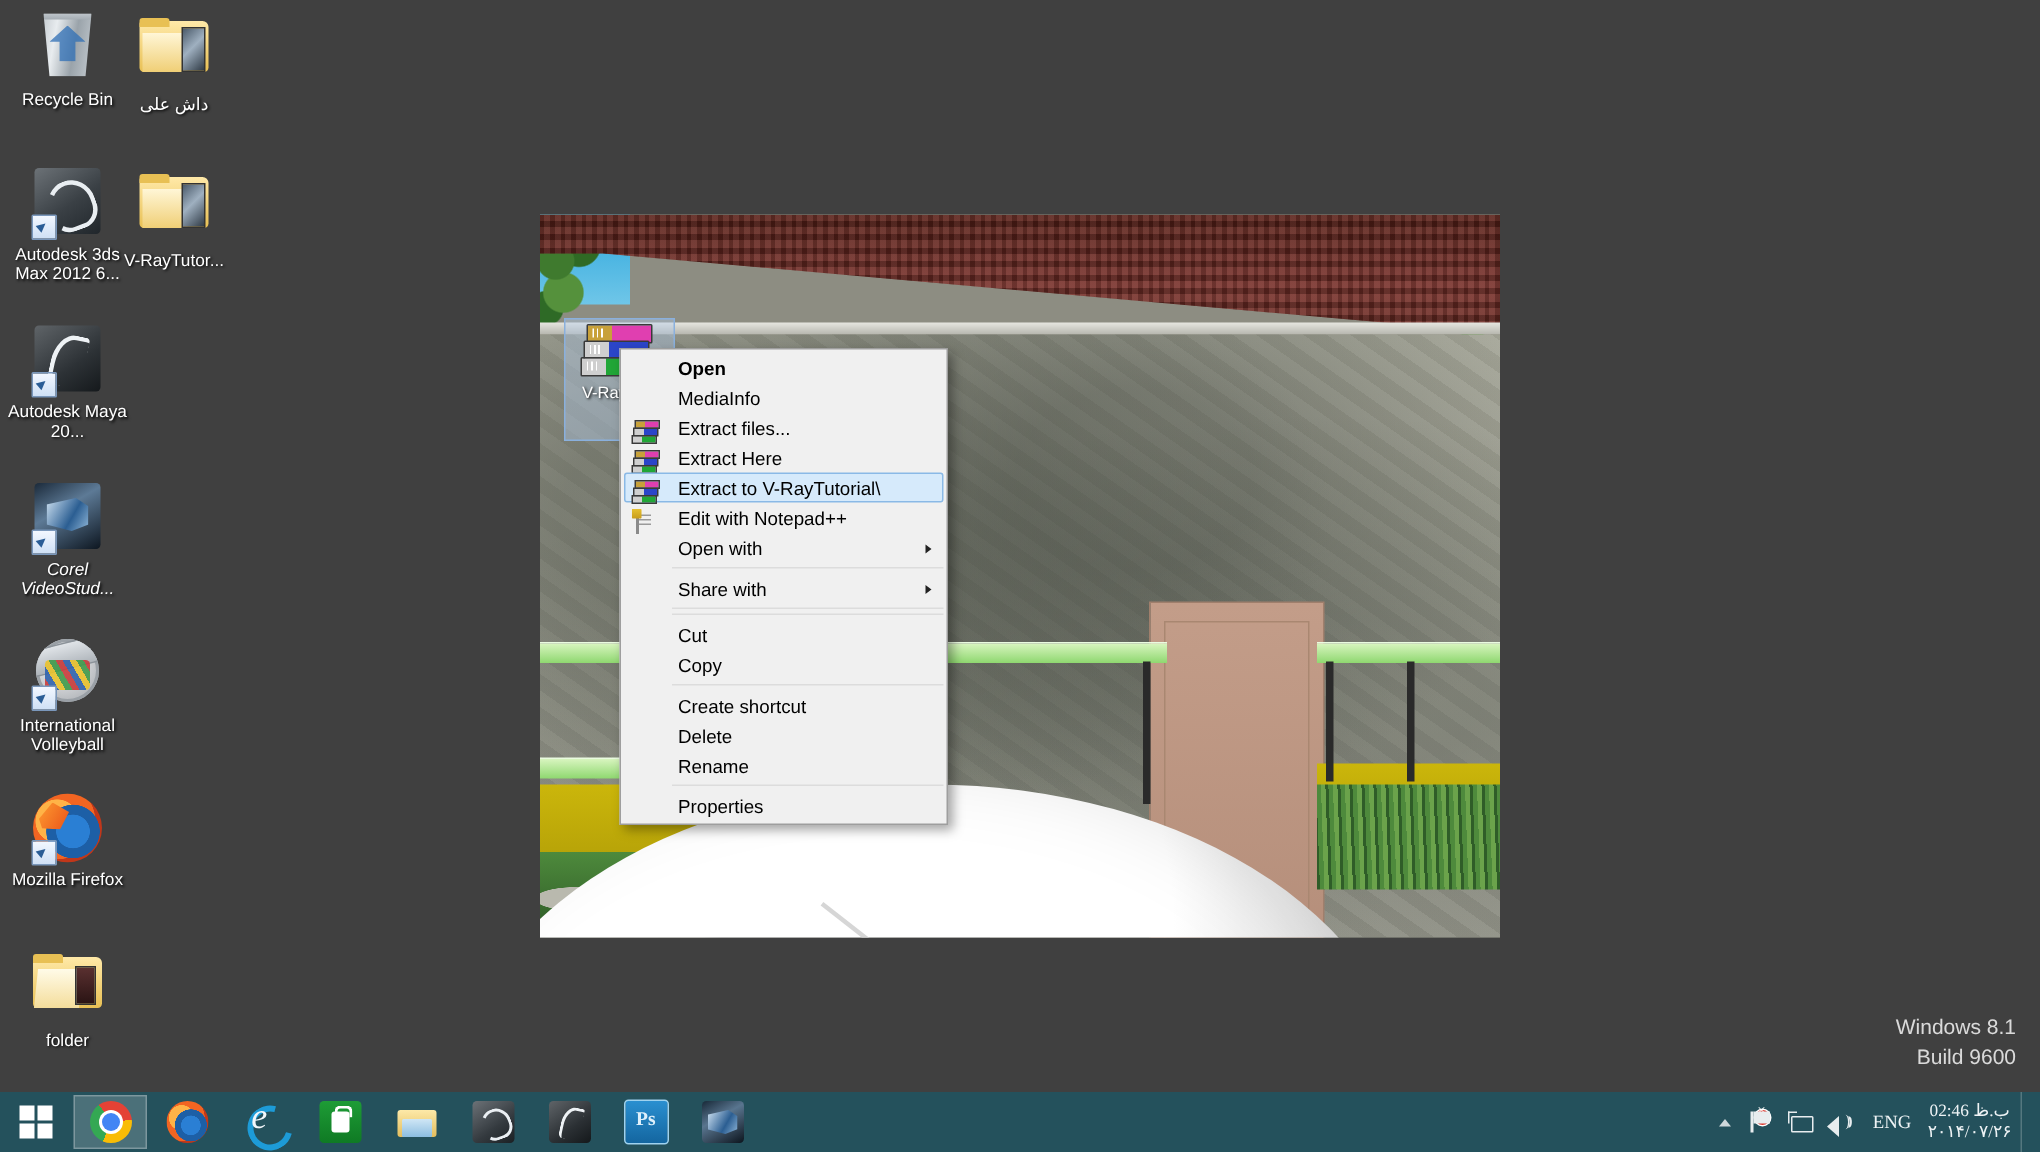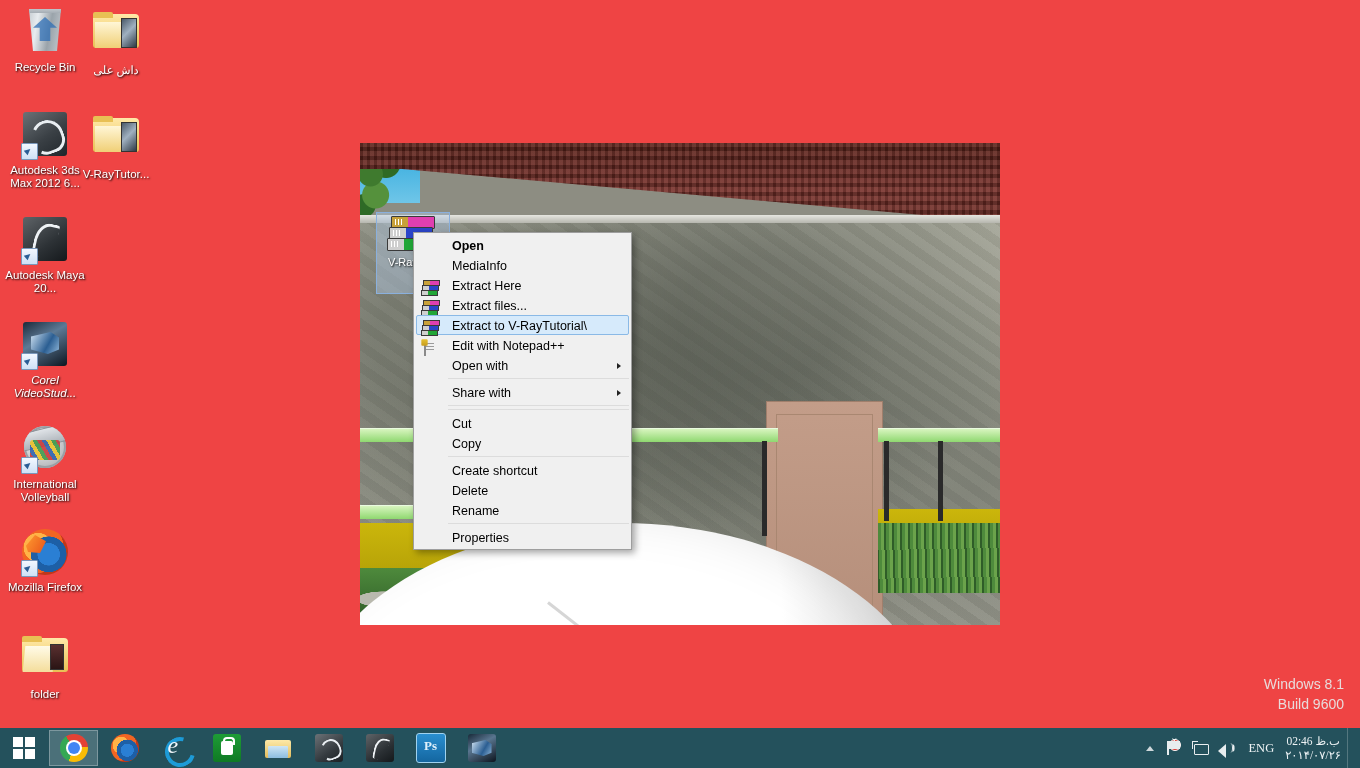--- a/index.html
+++ b/index.html
@@ -4,21 +4,21 @@
 <style>
   html,body{margin:0;padding:0;}
   body{
     width:1360px;height:768px;overflow:hidden;position:relative;
     background:#000;
     font-family:"Liberation Sans", sans-serif;
     -webkit-font-smoothing:antialiased;
   }
 
   
-  #desktop{position:absolute;inset:0;background:#ef4444;}
+  #desktop{position:absolute;inset:0;background:#404040;}
   .desk-icon{
     position:absolute;width:90px;text-align:center;color:#fff;
     font-size:11.5px;line-height:13px;text-shadow:1px 1px 2px #000;
     cursor:default;
   }
   .desk-icon .glyph{
     width:48px;height:48px;margin:0 auto 4px auto;position:relative;
   }
   .desk-icon .label{display:block;padding:0 2px;}
 
@@ -313,21 +313,21 @@
 
 <div id="desktop">
 
   <div class="desk-icon" style="left:0;top:6px;">
     <div class="glyph">
         <div class="rb"></div>
       </div>
     <span class="label">Recycle Bin</span>
   </div>
 
-  <div class="desk-icon" style="left:71px;top:6px;font-family:Liberation Serif, serif;">
+  <div class="desk-icon" style="left:71px;top:6px;">
     <div class="glyph">
       <div class="folder">
           <div class="back"></div>
           <div class="tab"></div>
           <div class="front"></div>
           <div class="pic"></div>
         </div>
     </div>
     <span class="label">داش على</span>
   </div>
@@ -446,30 +446,30 @@
     <div class="mi">
       <span>MediaInfo</span>
     </div>
 
     <div class="mi">
       <span class="mico ico-rar">
           <i></i>
           <i></i>
           <i></i>
         </span>
+      <span>Extract files...</span>
+    </div>
+
+    <div class="mi">
+      <span class="mico ico-rar">
+          <i></i>
+          <i></i>
+          <i></i>
+        </span>
       <span>Extract Here</span>
-    </div>
-
-    <div class="mi">
-      <span class="mico ico-rar">
-          <i></i>
-          <i></i>
-          <i></i>
-        </span>
-      <span>Extract files...</span>
     </div>
 
     <div class="mi sel">
       <span class="mico ico-rar">
           <i></i>
           <i></i>
           <i></i>
         </span>
       <span>Extract to V-RayTutorial\</span>
     </div>

